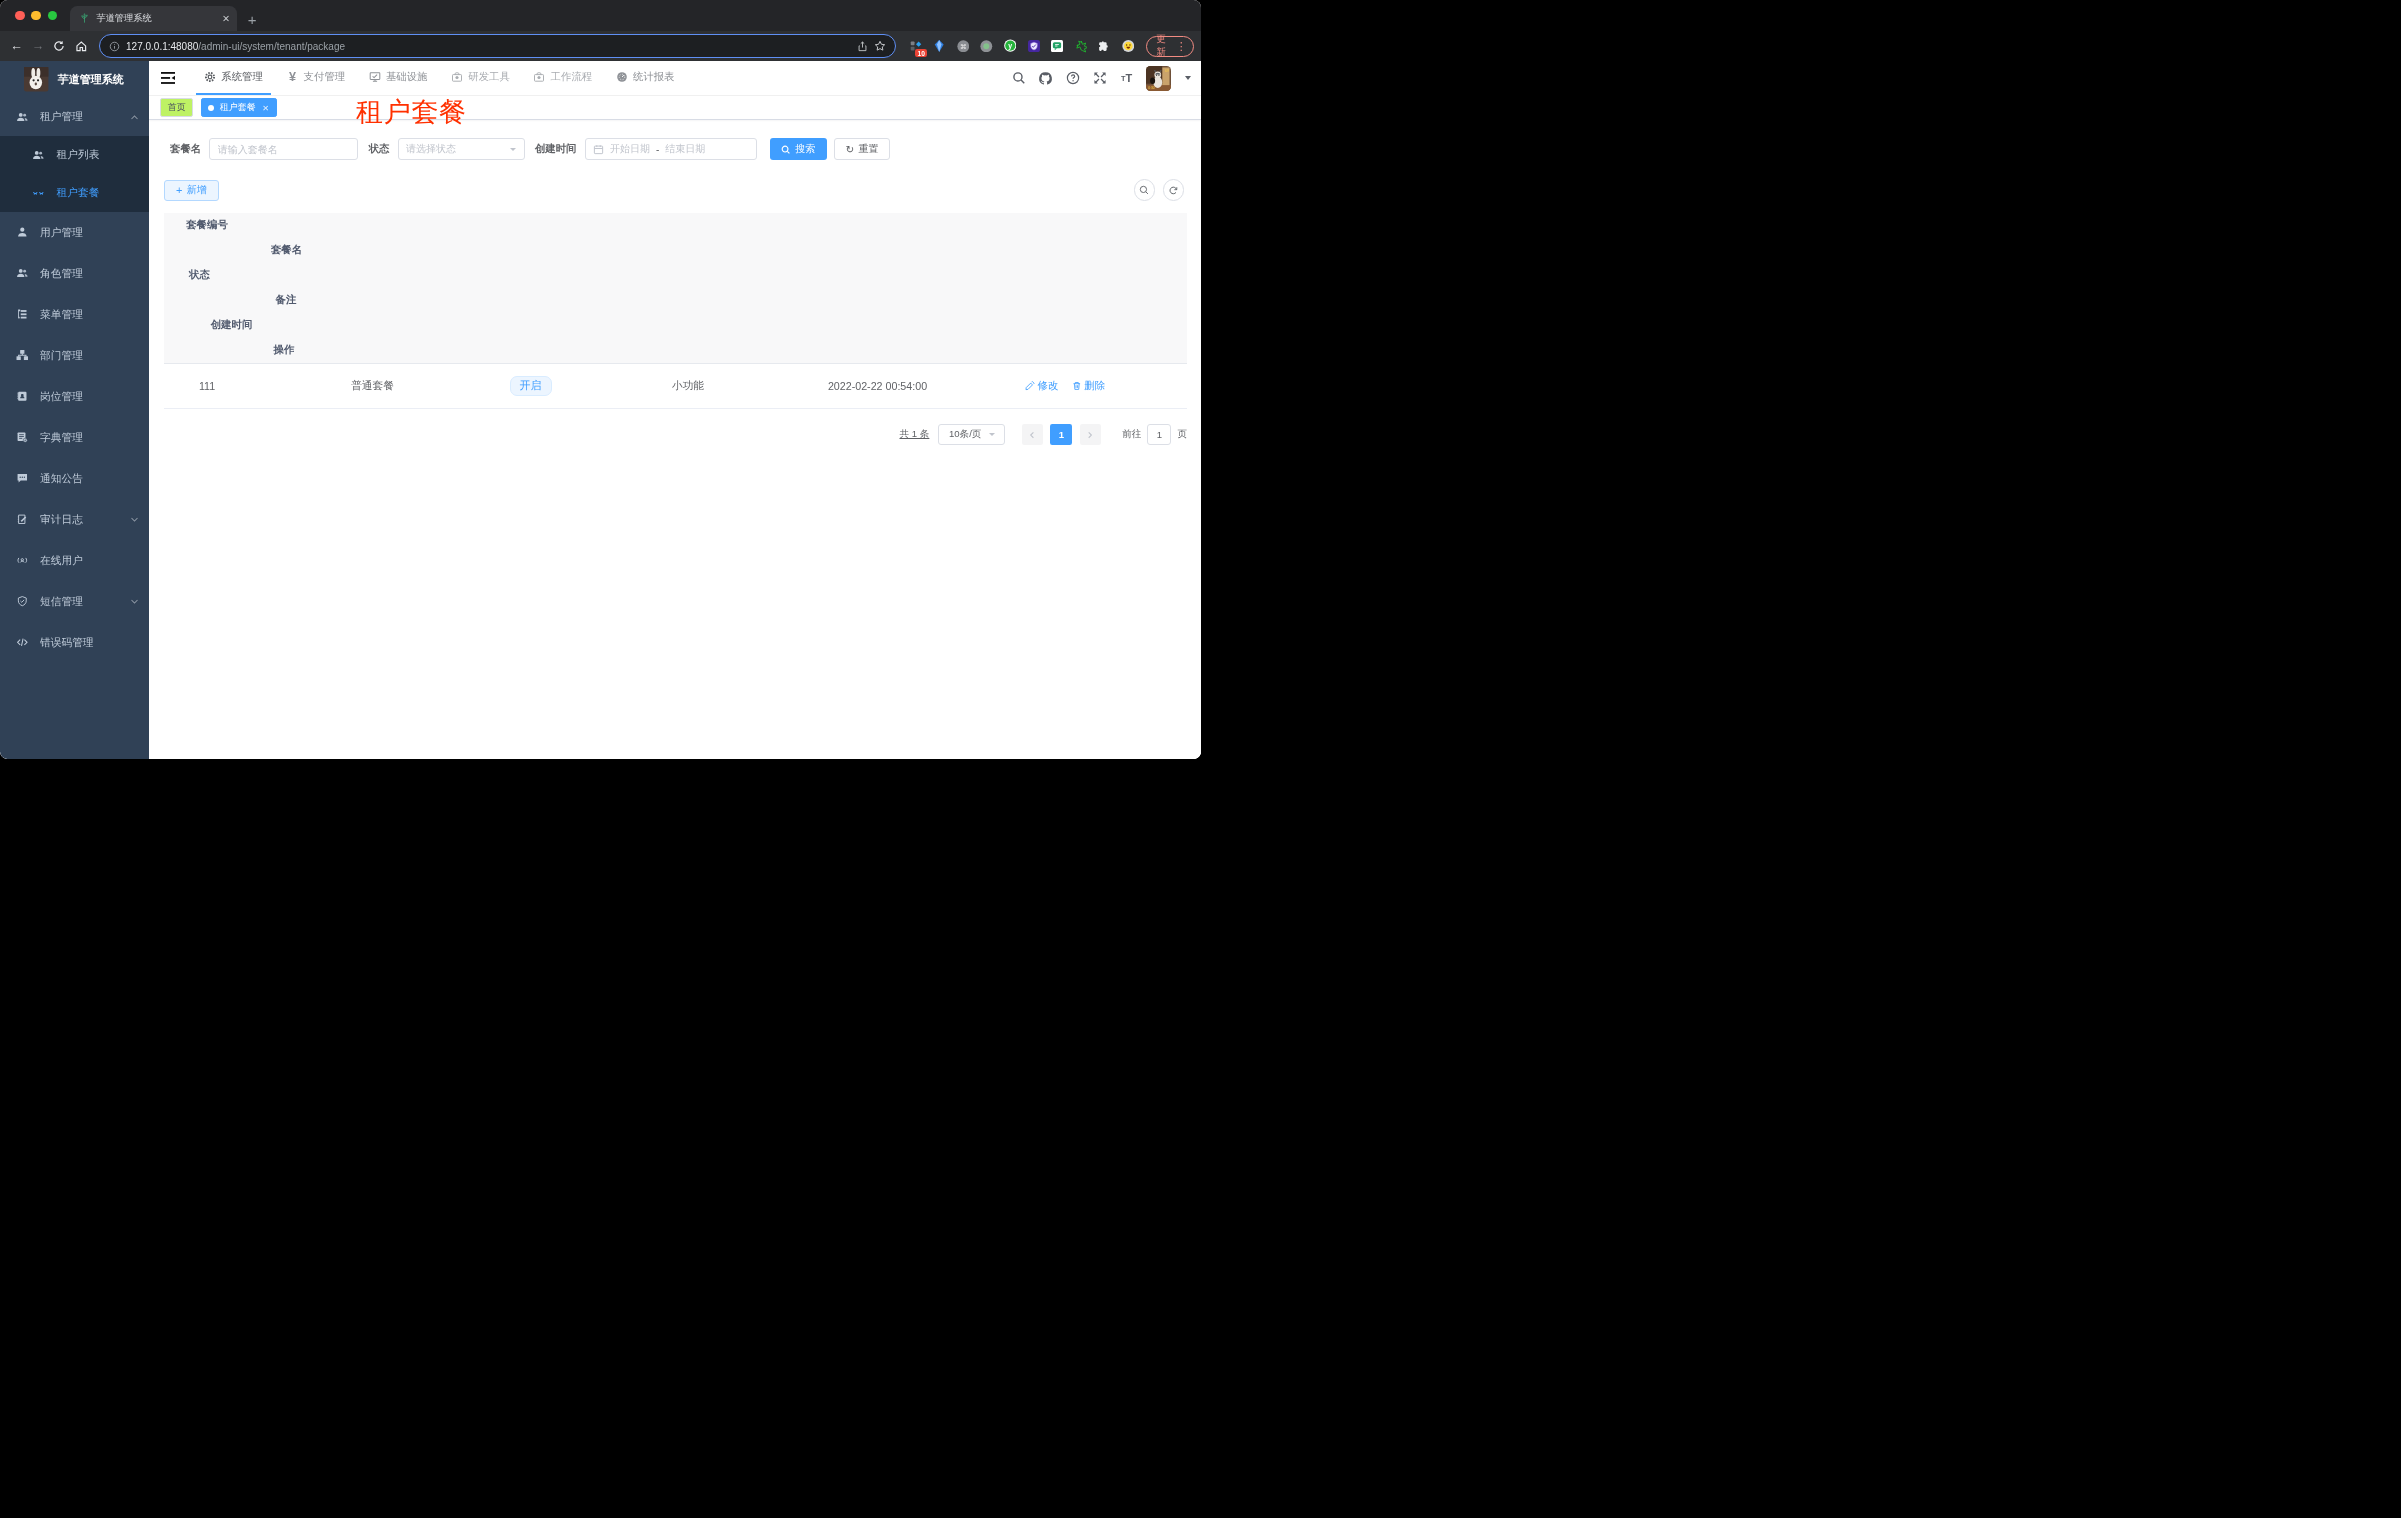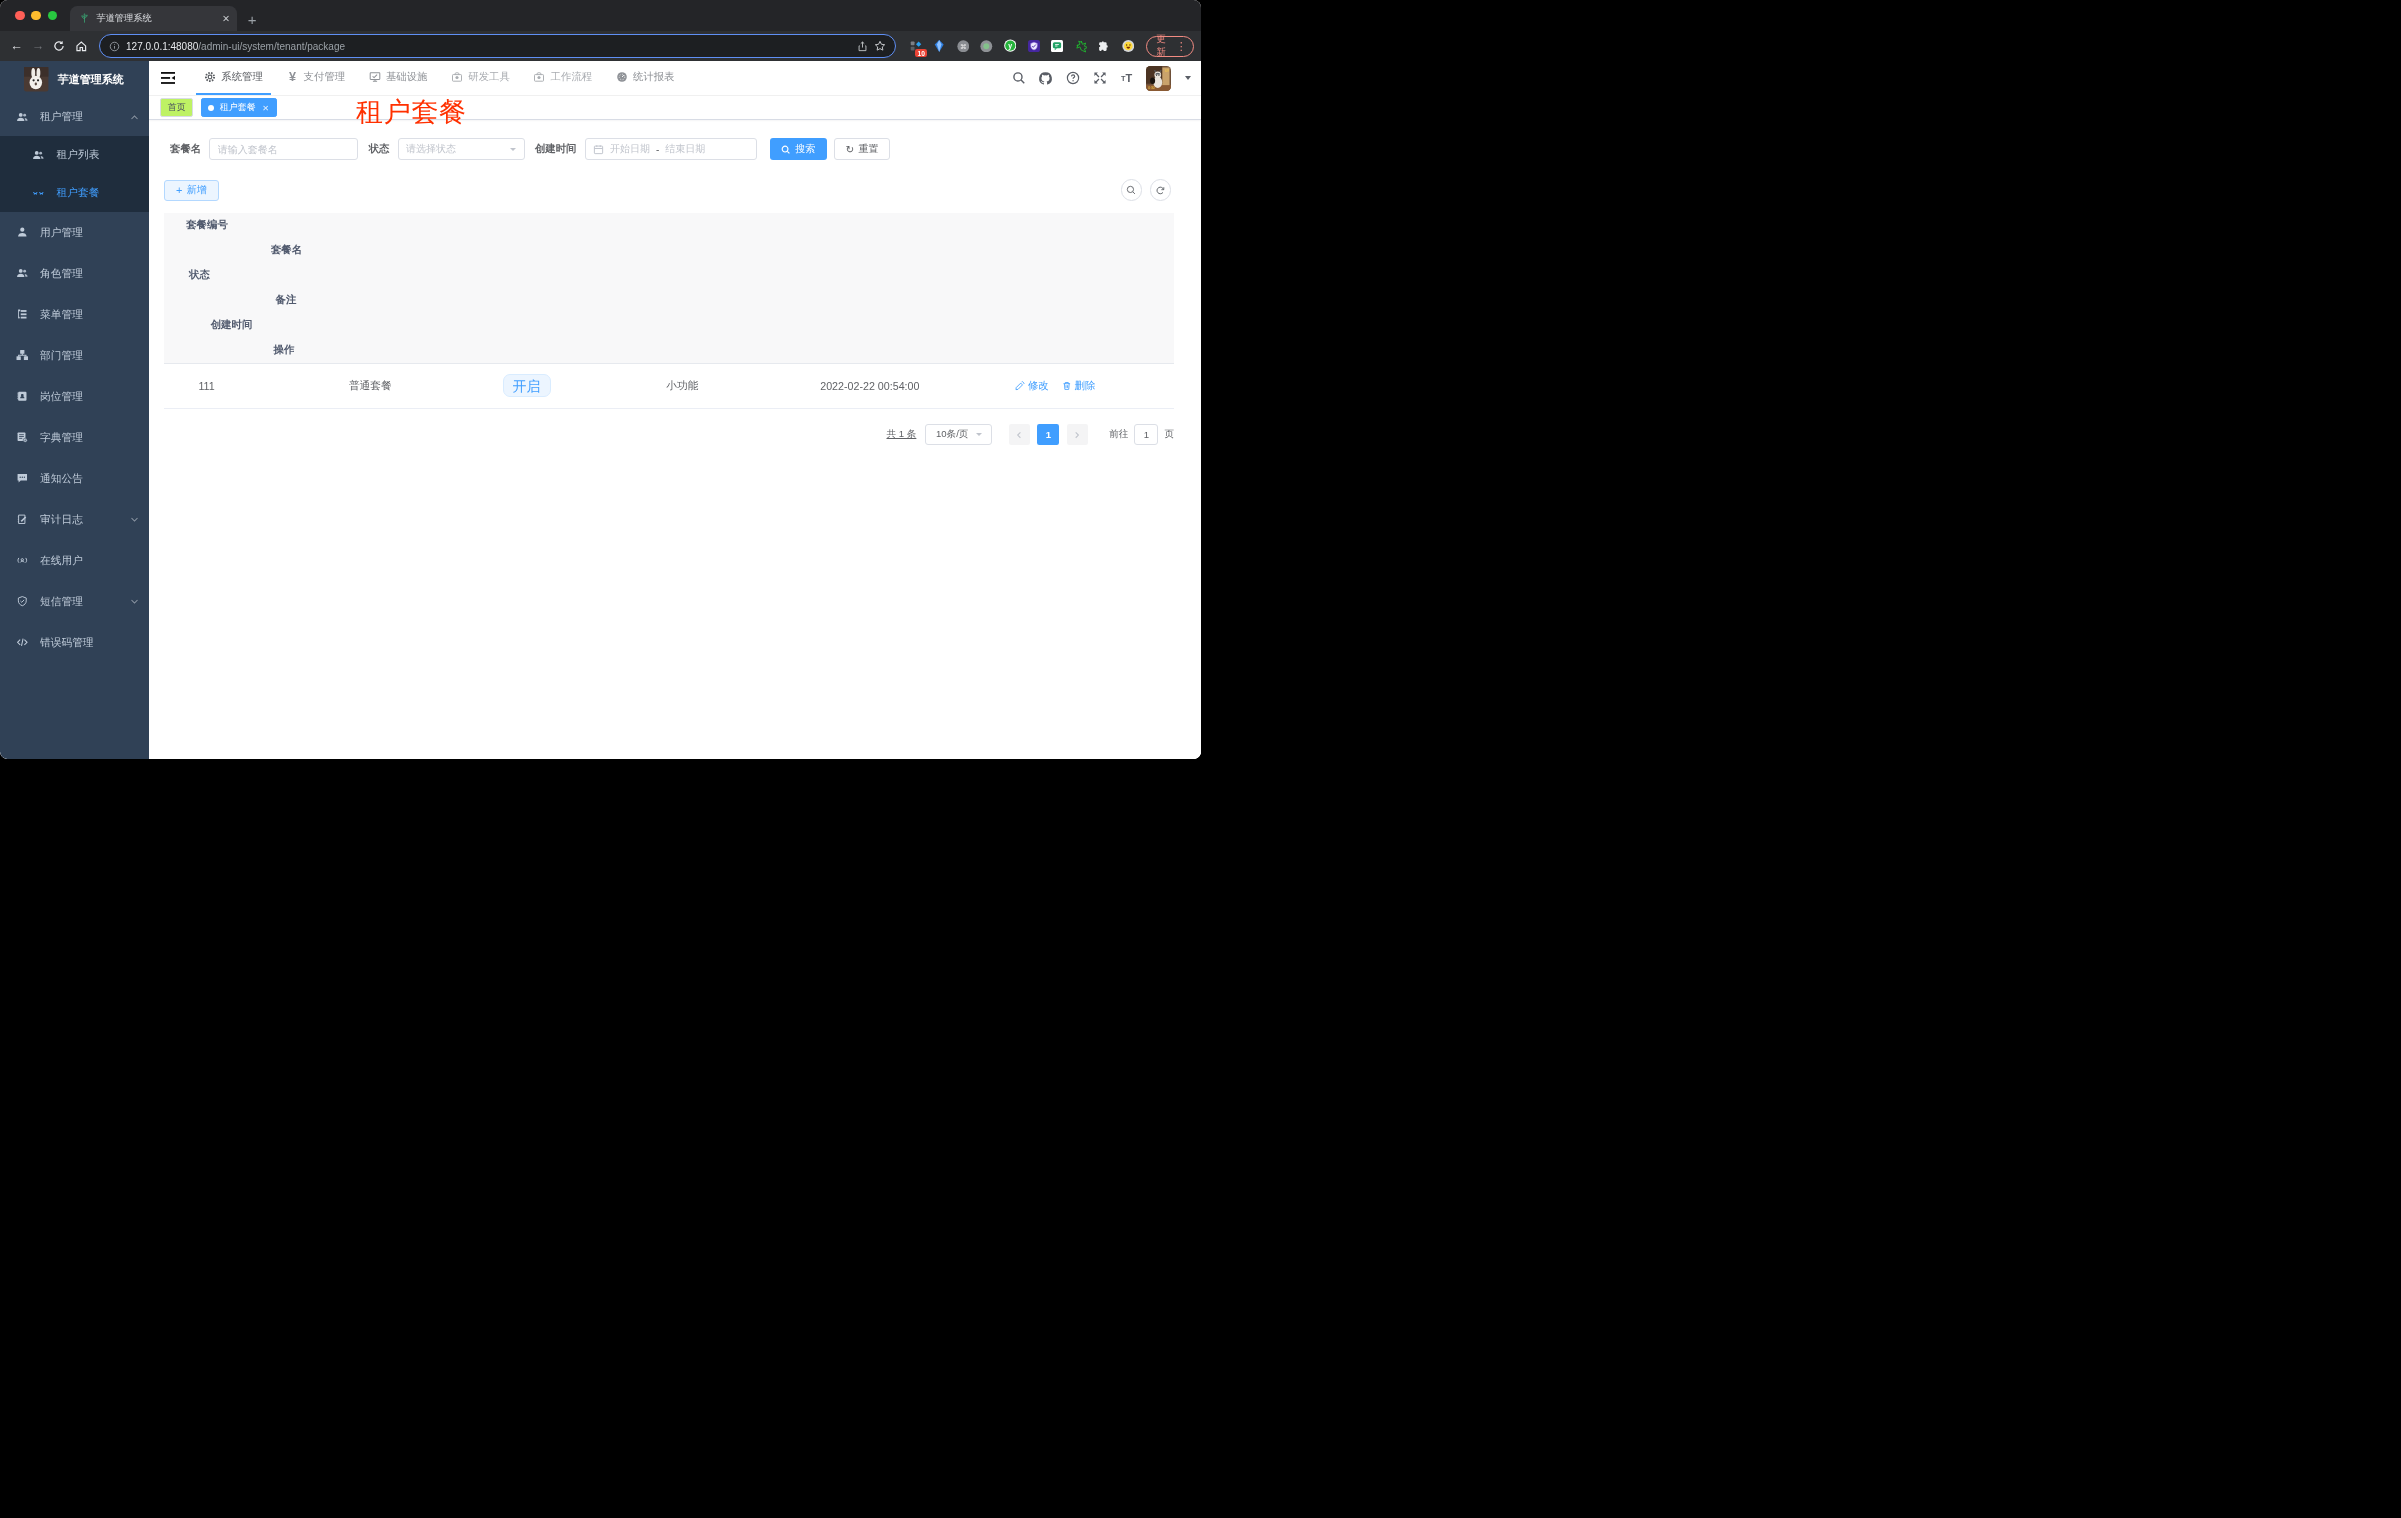--- a/index.html
+++ b/index.html
@@ -62,21 +62,21 @@
   .av-caret { width:0; height:0; border-left:3.7px solid transparent; border-right:3.7px solid transparent; border-top:4.4px solid #5a5e66; margin-left:1.5px; }
 
   .tag-bar { height:24.4px; display:flex; align-items:center; gap:7.4px; padding-left:11px; border-bottom:0.7px solid #d8dce5; box-shadow:0 0.7px 2.2px rgba(0,21,41,.08); flex:none; position:relative; z-index:2; background:#fff; }
   .route-tab { height:19px; display:flex; align-items:center; padding:0 6.7px; border:0.7px solid #d8dce5; border-radius:2.2px; background:#bef264; color:#495060; font-size:9px; cursor:pointer; }
   .route-tab.active { background:#409eff; border-color:#409eff; color:#fff; gap:5.2px; }
   .tab-dot { width:6px; height:6px; border-radius:50%; background:#fff; }
   .rt-close { font-size:8.1px; color:#e8f2fd; margin-left:1.5px; }
 
   .overlay-title { position:absolute; left:356px; top:33px; font-size:27px; color:#ff3000; font-weight:500; z-index:5; letter-spacing:0.7px; }
 
-  .content { flex:1; padding:18px 27px 0 15px; background:#fff; position:relative; }
+  .content { flex:1; padding:18px 14px 0 15px; background:#fff; position:relative; }
   .filter-row { display:flex; align-items:center; flex-wrap:nowrap; }
   .f-label { font-size:10.4px; font-weight:bold; color:#606266; margin:0 8.1px 0 10.4px; white-space:nowrap; }
   .f-label:first-child { margin-left:6px; }
   .inp { height:22px; border:0.7px solid #dcdfe6; border-radius:3px; background:#fff; display:flex; align-items:center; padding:0 7.4px; font-size:10px; color:#606266; }
   .ph { color:#c0c4cc; }
   .inp input { border:none; outline:none; width:100%; font-size:10px; color:#606266; font-family:inherit; }
   .inp input::placeholder { color:#c0c4cc; }
   .w-name{width:149px} .w-status{width:127px; justify-content:space-between} .w-date{width:172px; gap:6px}
   .sel-caret { width:0; height:0; border-left:3.7px solid transparent; border-right:3.7px solid transparent; border-top:3.7px solid #c0c4cc; }
   .date-sep { color:#606266; }
@@ -89,21 +89,21 @@
   .circle-btns { display:flex; gap:7.4px; margin-right:3px; }
   .cbtn { width:21.4px; height:21.4px; border-radius:50%; border:0.7px solid #dcdfe6; background:#fff; display:flex; align-items:center; justify-content:center; color:#5f6368; font-size:10.4px; cursor:pointer; }
 
   .table { margin-top:12px; width:100%; font-size:10.4px; color:#606266; }
   .t-head { display:flex; background:#f8f8f9; border-bottom:0.7px solid #e6e9ee;flex-direction:column; }
   .t-head .cell { font-weight:bold; color:#515a6e; height:25px; }
   .cell { display:flex; align-items:center; justify-content:center; text-align:center; }
   .c0{width:86px}.c1{width:245px}.c2{width:71px}.c3{width:244px}.c4{width:135px}.c5{width:240px}
   .t-row { display:flex; border-bottom:0.7px solid #ebeef5; background:#fff; }
   .t-row .cell { height:44px; font-size:10.7px; }
-  .tag { background:#ecf5ff; border:0.7px solid #d9ecff; color:#409eff; border-radius:7px; padding:3.7px 9px; font-size:14px; line-height:1; }
+  .tag { background:#ecf5ff; border:0.7px solid #d9ecff; color:#409eff; border-radius:7px; padding:3.7px 9px; font-size:11px; line-height:1; }
   .op-link { color:#409eff; display:inline-flex; align-items:center; gap:3px; font-size:10.4px; cursor:pointer; }
   .op-link + .op-link { margin-left:13.3px; }
 
   .pager { margin-top:15.5px; display:flex; align-items:center; justify-content:flex-end; gap:0; font-size:9.6px; color:#606266; }
   .pg-total { margin-right:9px;text-decoration:underline; }
   .pg-size { width:67px; height:21px; border:0.7px solid #dcdfe6; border-radius:3px; display:flex; align-items:center; justify-content:center; gap:7.4px; color:#606266; margin-right:16.3px; cursor:pointer; }
   .pg-btn { width:21.4px; height:21px; border-radius:2.2px; background:#f4f4f5; color:#c0c4cc; display:flex; align-items:center; justify-content:center; font-size:9.6px; cursor:pointer; }
   .pg-num { width:22px; height:21px; border-radius:2.2px; background:#409eff; color:#fff; display:flex; align-items:center; justify-content:center; font-weight:bold; margin:0 7.4px; cursor:pointer; }
   .pg-goto { margin:0 6px 0 21px; }
   .pg-input { width:24px; height:21px; border:0.7px solid #dcdfe6; border-radius:3px; text-align:center; font-size:9.6px; color:#606266; outline:none; font-family:inherit; }

